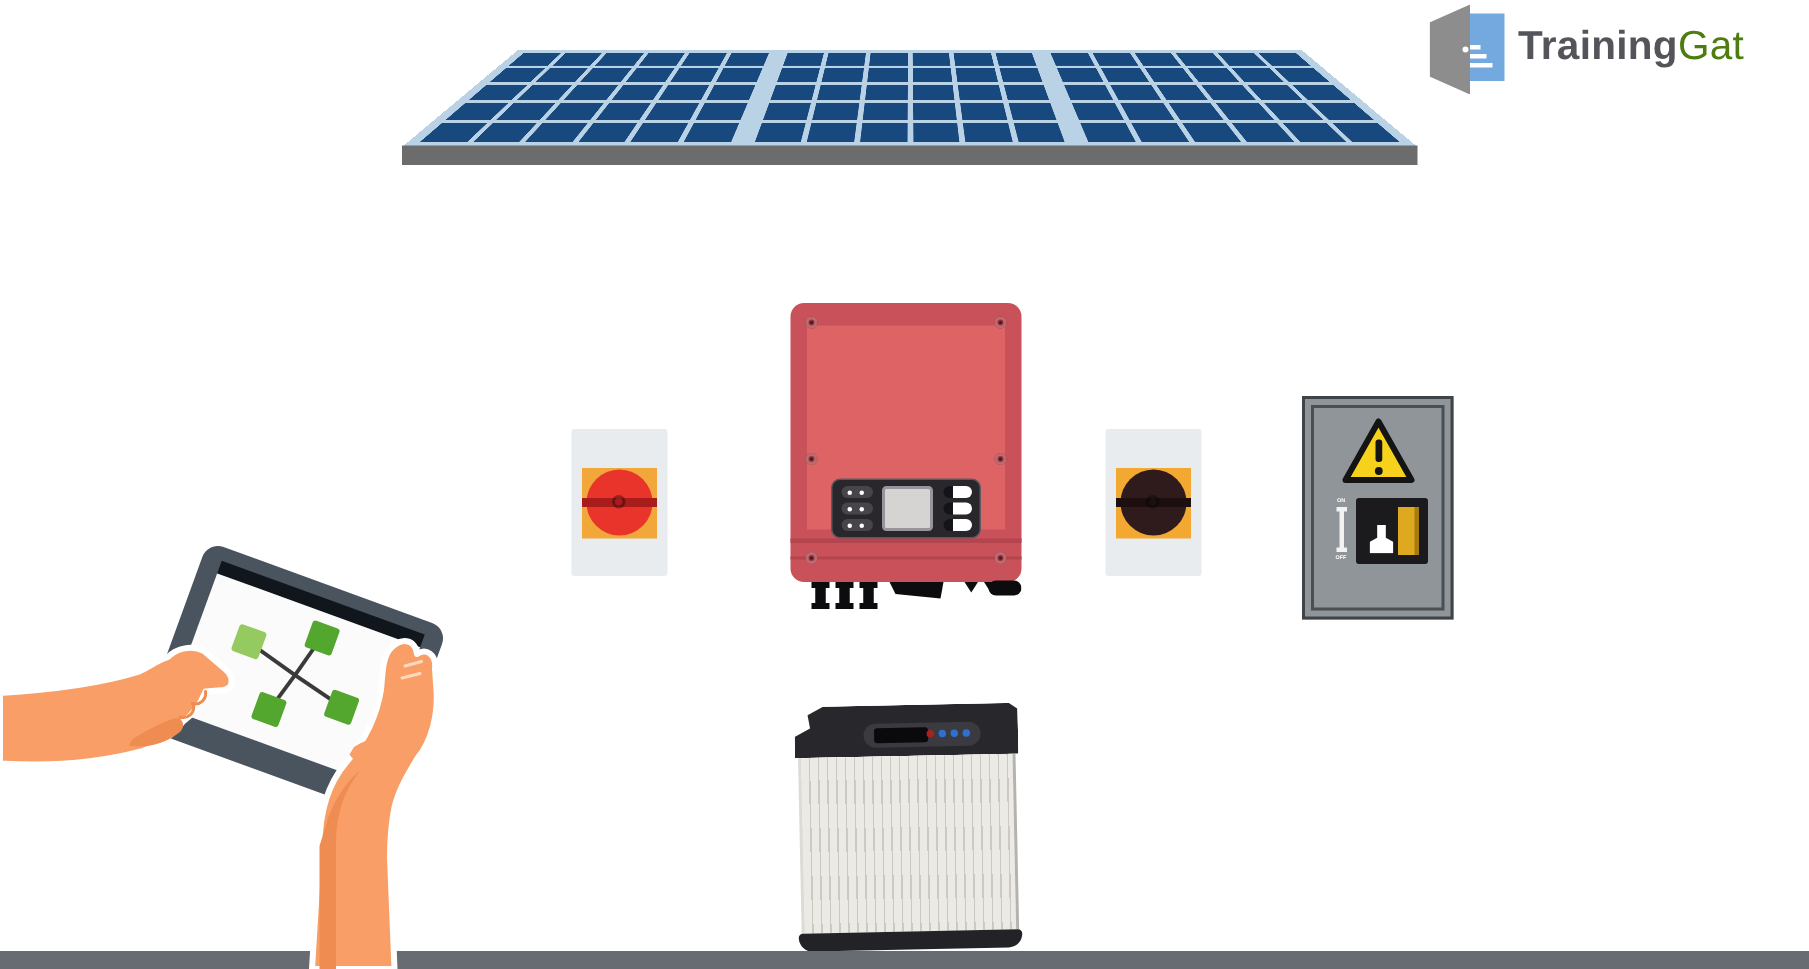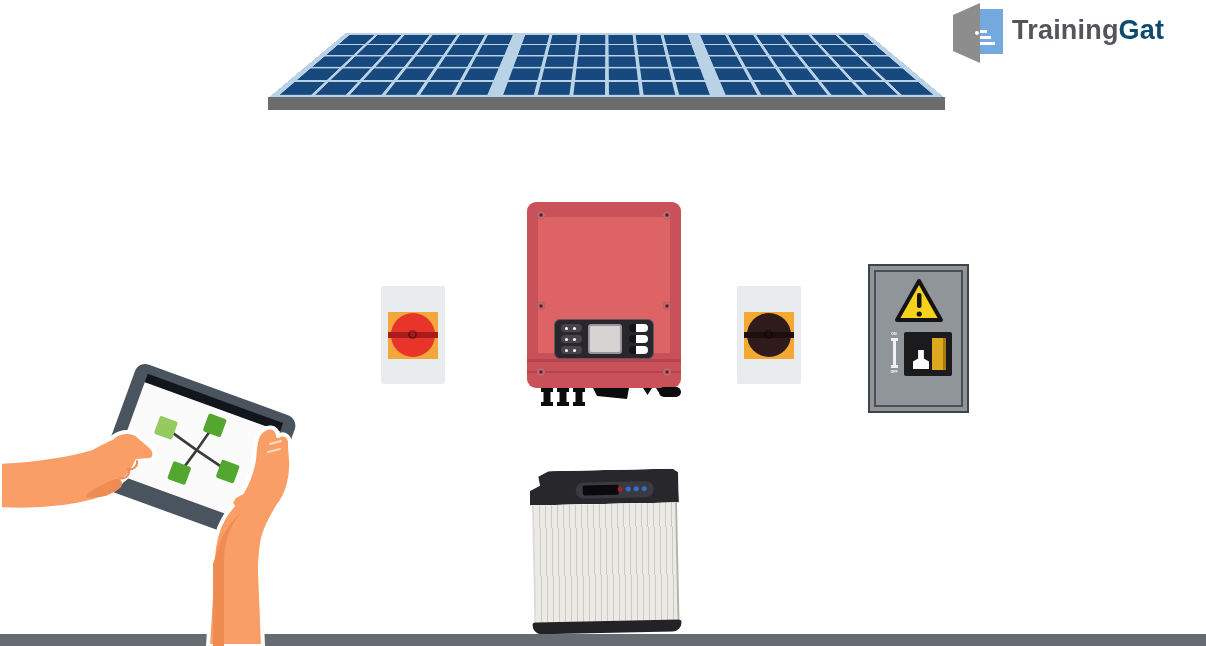--- a/index.html
+++ b/index.html
@@ -20,21 +20,21 @@
   .brand{left:950px;top:0;width:260px;height:66px;}
   .door-blue{position:absolute;left:28px;top:9px;width:25px;height:45px;background:#74a9e0;}
   .door-step{position:absolute;height:3px;background:#ffffff;left:2px;}
   .door-step.st1{top:21px;width:7px;}
   .door-step.st2{top:27px;width:11px;}
   .door-step.st3{top:33px;width:15px;}
   .door-gray{position:absolute;left:3px;top:3px;width:27px;height:60px;background:#8d8d8d;
     clip-path:polygon(100% 0%,0% 20%,0% 80%,100% 100%);}
   .door-knob{position:absolute;left:25px;top:31px;width:4px;height:4px;border-radius:50%;background:#ffffff;z-index:2;}
   .brand-text{position:absolute;left:62px;top:15px;font-size:27px;font-weight:700;color:#54555a;white-space:nowrap;letter-spacing:.2px;}
-  .brand-text .light{font-weight:700;color:#0c4a6e;}
+  .brand-text .light{font-weight:400;color:#4d7c0f;}
 
   
   .inverter{left:527px;top:202px;width:154px;height:186px;background:#c9525a;border-radius:9px;}
   .inv-inner{position:absolute;left:11px;right:11px;top:15px;height:136px;background:#dd6365;}
   .inv-line{position:absolute;left:0;right:0;background:#b4454e;}
   .inv-line.a{top:157px;height:3px;}
   .inv-line.b{top:169px;height:2px;}
   .screw{position:absolute;width:8px;height:8px;border-radius:50%;background:#8f353d;
     box-shadow:inset 0 0 0 2px #bd6b71;}
   .screw::after{content:"";position:absolute;left:3px;top:3px;width:2px;height:2px;border-radius:50%;background:#3f171c;}

